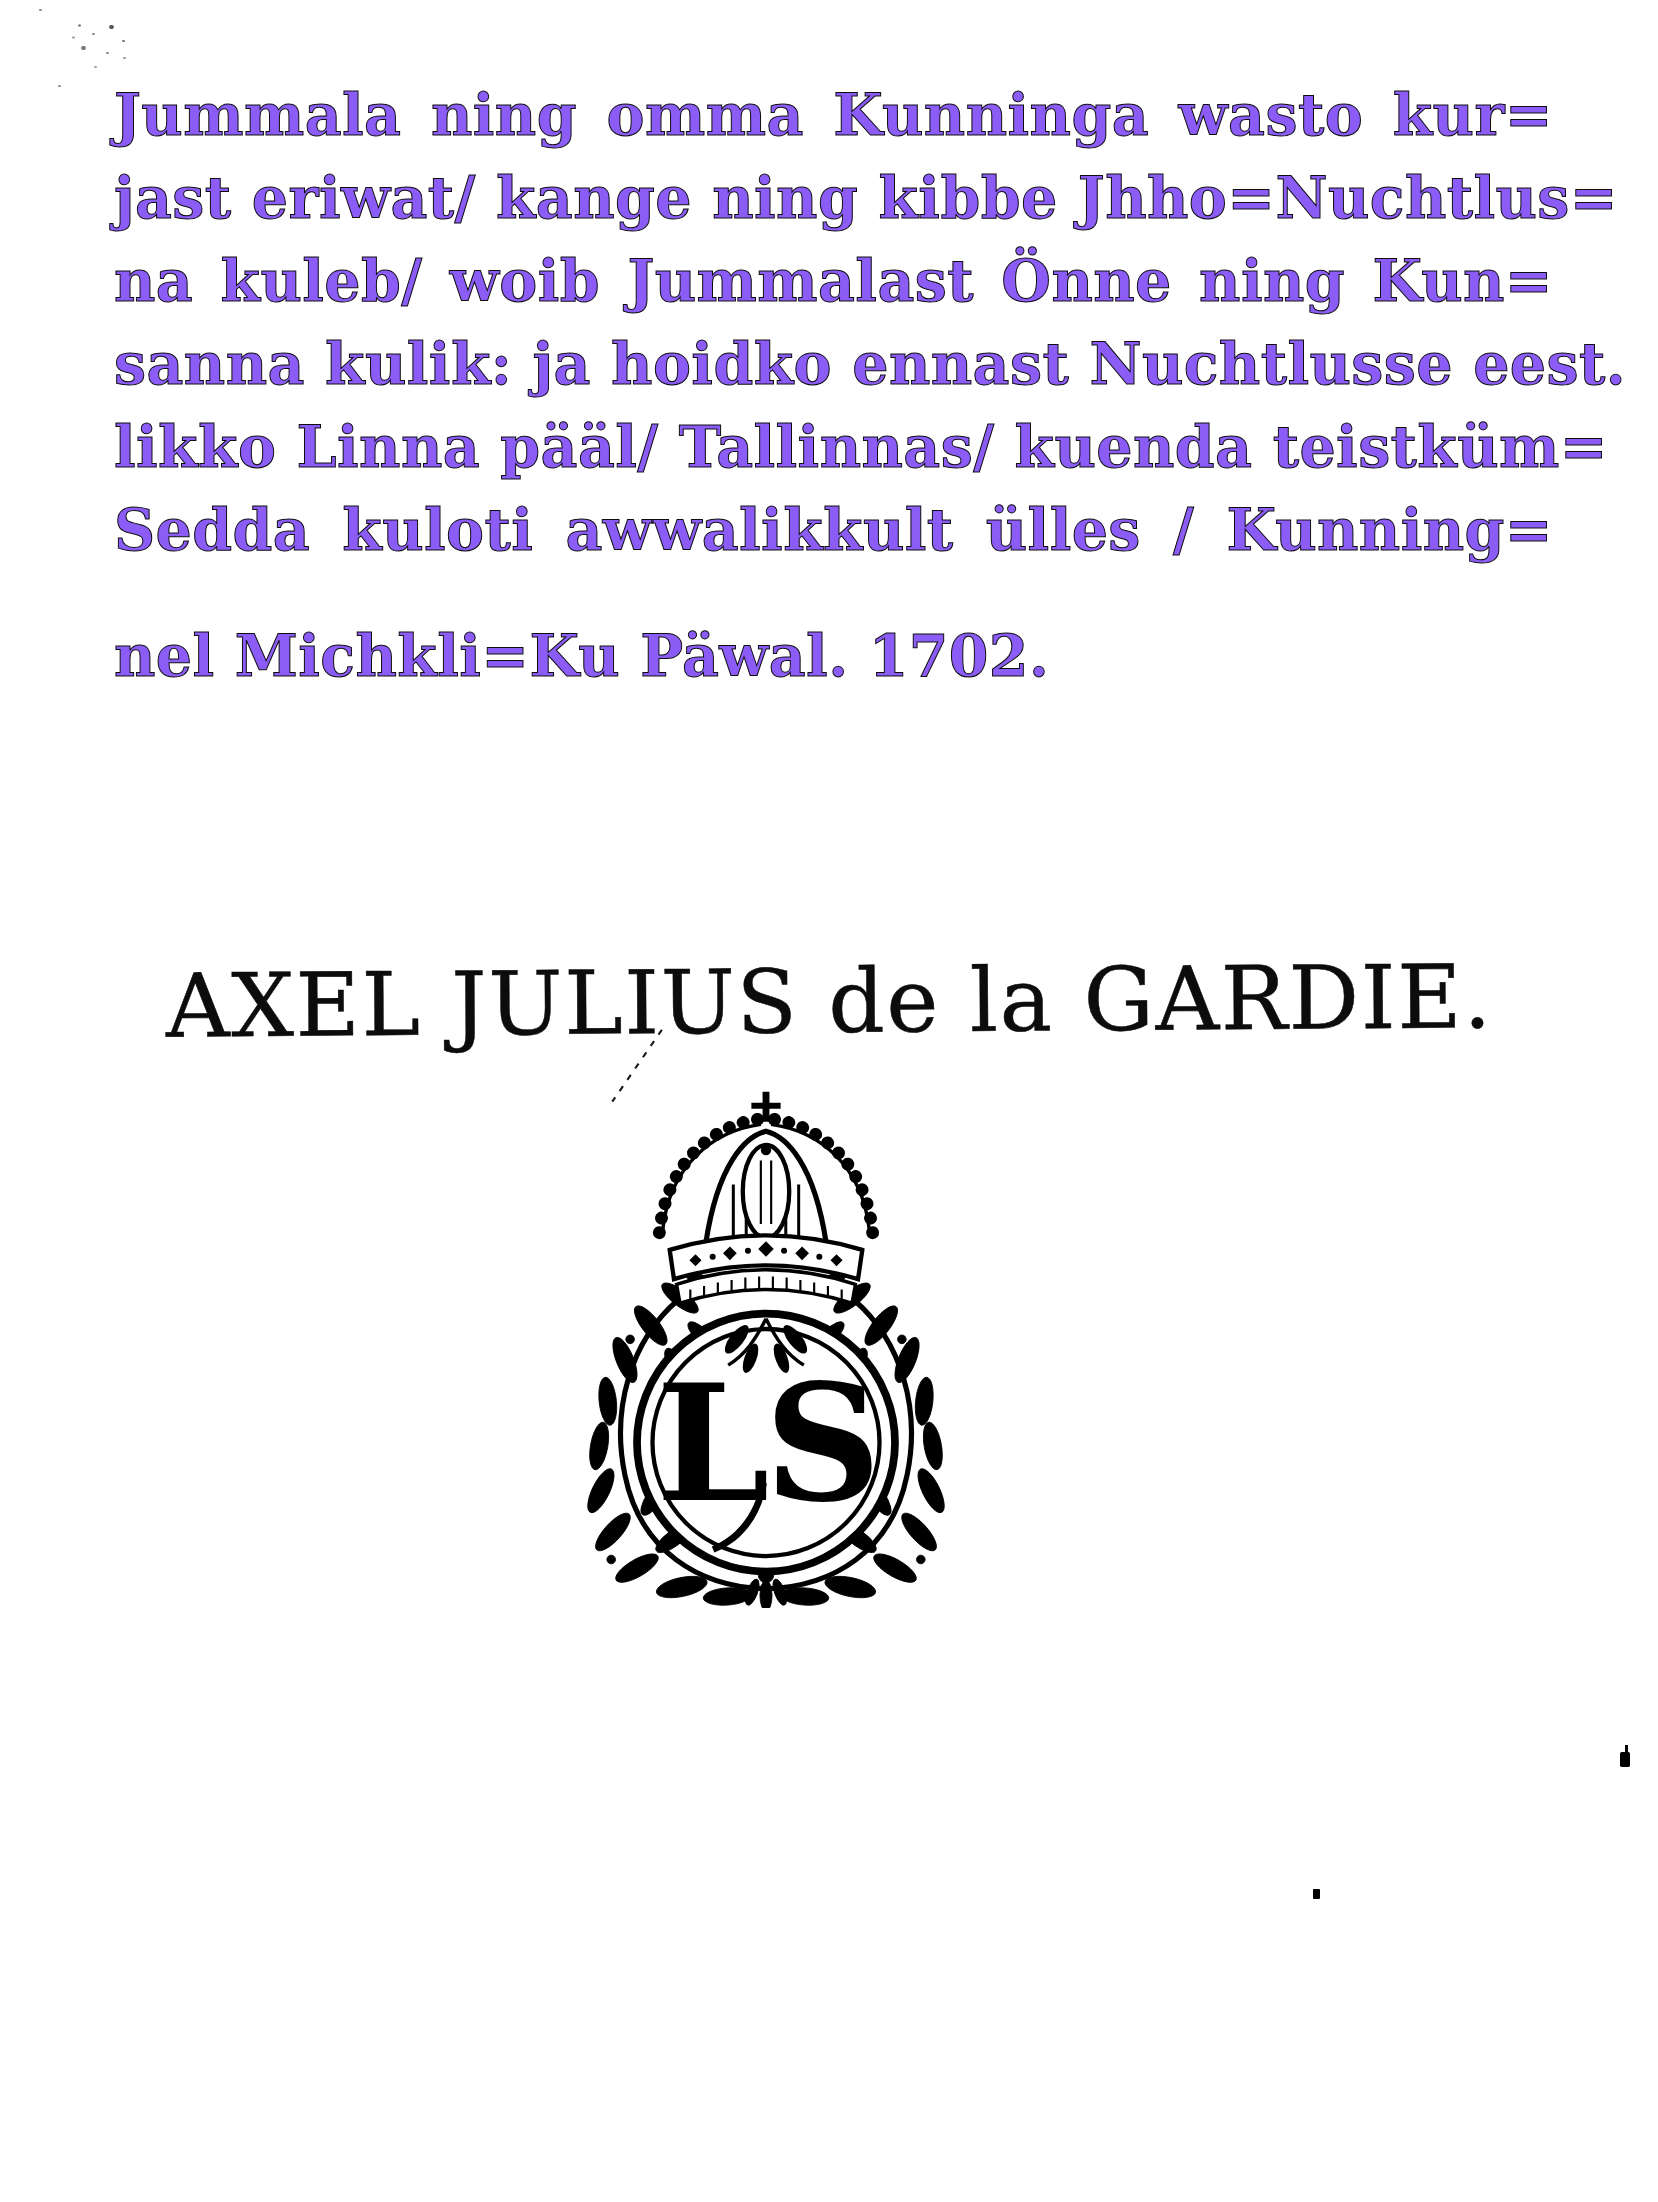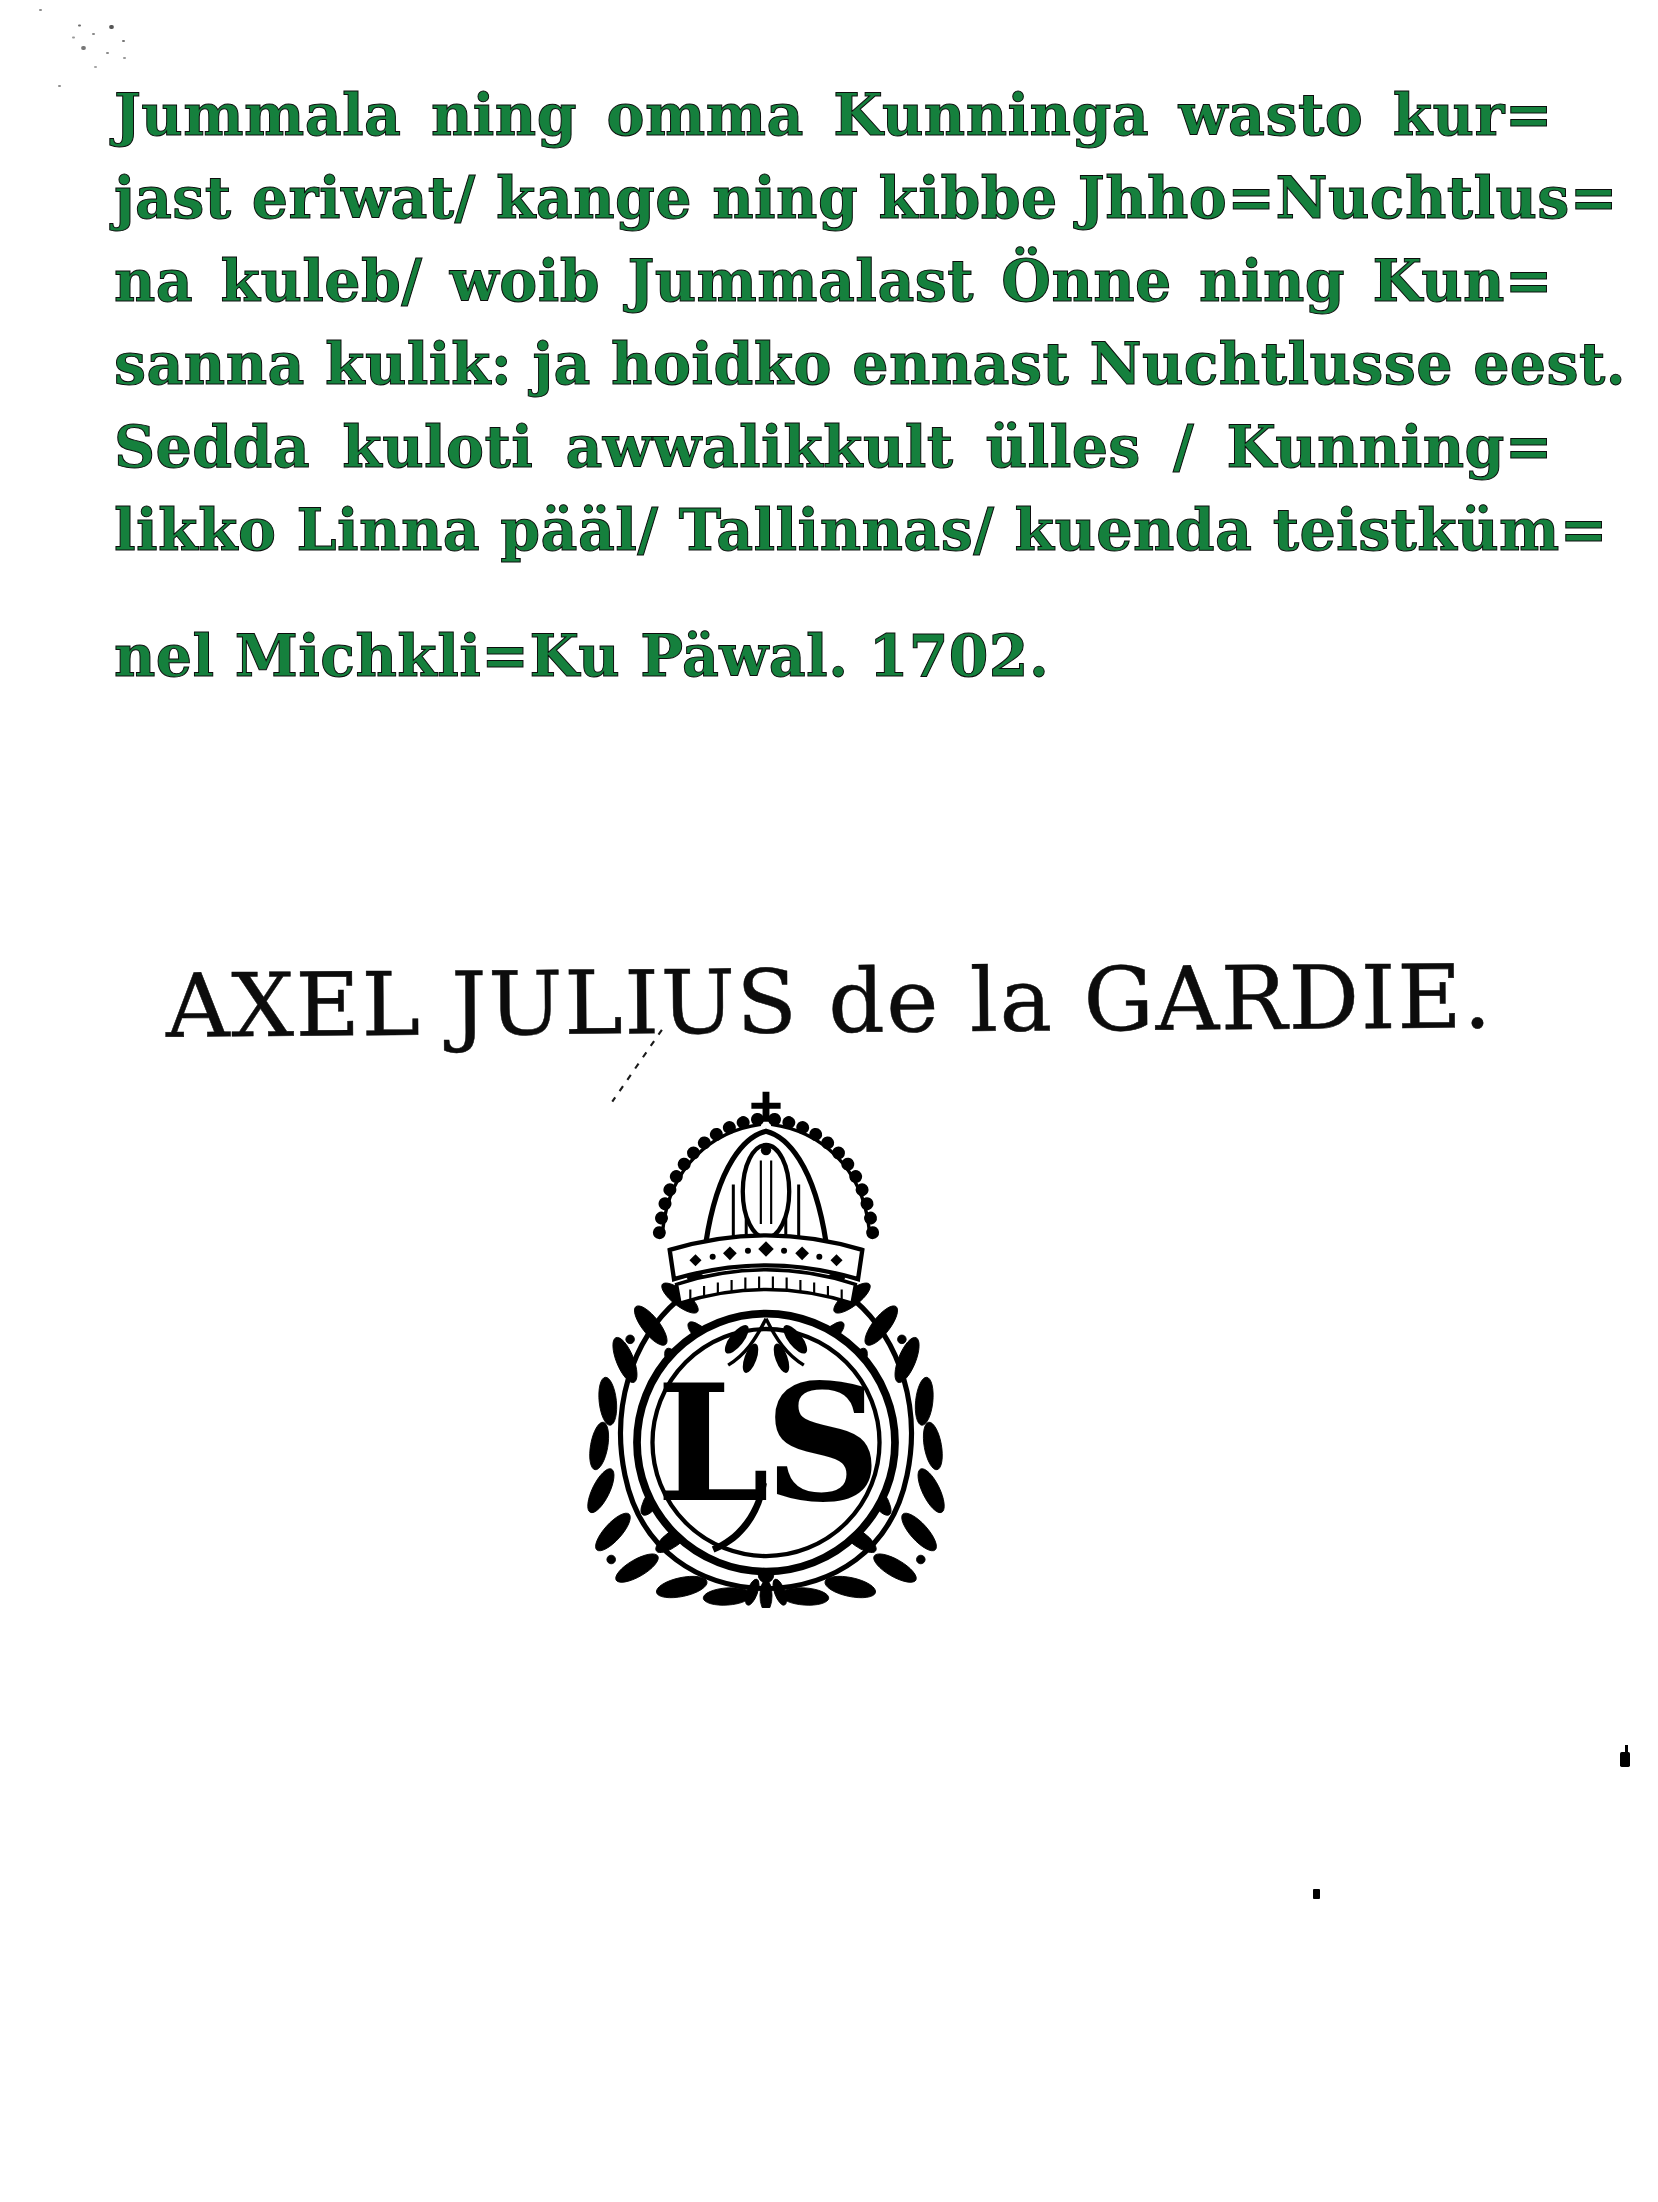--- a/index.html
+++ b/index.html
@@ -15,21 +15,21 @@
     position:absolute;left:39px;top:8.6px;width:2.6px;height:2.6px;background:#8d8d8d;border-radius:50%;
     box-shadow:39px 15.5px 0 0 #6b6b6b,71px 17px 0 0.9px #555,53px 24px 0 0 #8a8a8a,
                83px 31px 0 0 #777,33px 27.5px 0 0 #999,43px 38px 0 0.9px #777,
                67px 43px 0 0 #8b8b8b,84px 48px 0 0 #999,19px 76px 0 0 #8f8f8f,55px 57px 0 0 #a5a5a5;
   }
 
   
   .text-block{position:absolute;left:114px;top:73px;width:1439px;}
   .line{
     margin:0;height:83px;line-height:83px;
-    font-size:57px;font-weight:700;color:#15803d;
+    font-size:57px;font-weight:700;color:#8b5cf6;
     -webkit-text-stroke:1px #0d0d0d;
     text-align:justify;text-align-last:justify;
     white-space:nowrap;letter-spacing:0.4px;
   }
   .line.last{text-align-last:left;white-space:normal;margin-top:43px;}
 
   
   .signature{
     position:absolute;left:0;top:950px;width:1659px;
     text-align:center;font-size:88px;font-weight:400;color:#0c0c0c;
@@ -52,22 +52,22 @@
 
 <div class="page">
 
   <div class="noise"></div>
 
   <main class="text-block">
     <p class="line">Jummala ning omma Kunninga wasto kur=</p>
     <p class="line">jast eriwat/ kange ning kibbe Jhho=Nuchtlus=</p>
     <p class="line">na kuleb/ woib Jummalast Önne ning Kun=</p>
     <p class="line">sanna kulik: ja hoidko ennast Nuchtlusse eest.</p>
+    <p class="line">likko Linna pääl/ Tallinnas/ kuenda teistküm=</p>
     <p class="line">Sedda kuloti awwalikkult ülles / Kunning=</p>
-    <p class="line">likko Linna pääl/ Tallinnas/ kuenda teistküm=</p>
     <p class="line last">nel Michkli=Ku Päwal. 1702.</p>
   </main>
 
   <div class="signature">AXEL JULIUS de la GARDIE.</div>
 
   <svg class="flourish" width="77" height="82" viewBox="0 0 90 95">
     <line x1="70" y1="4" x2="12" y2="88" stroke="#1a1a1a" stroke-width="2.5" stroke-dasharray="7 9"></line>
   </svg>
 
   <div class="seal">

